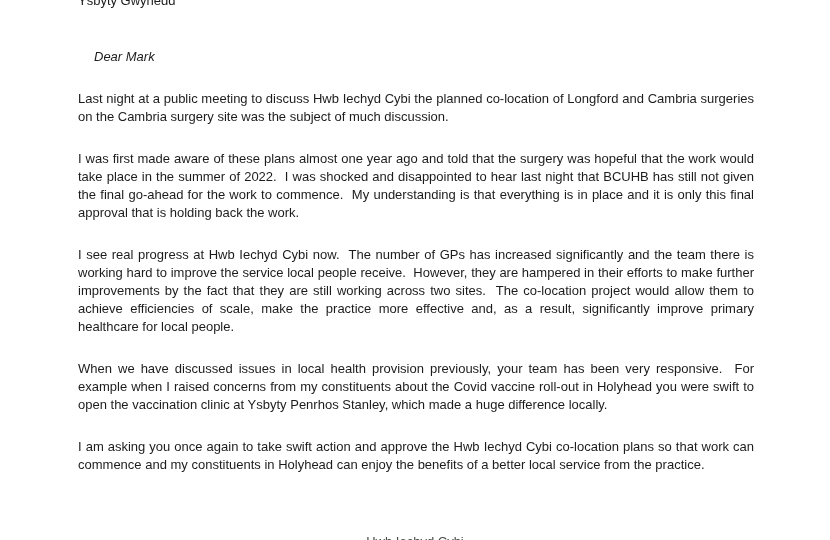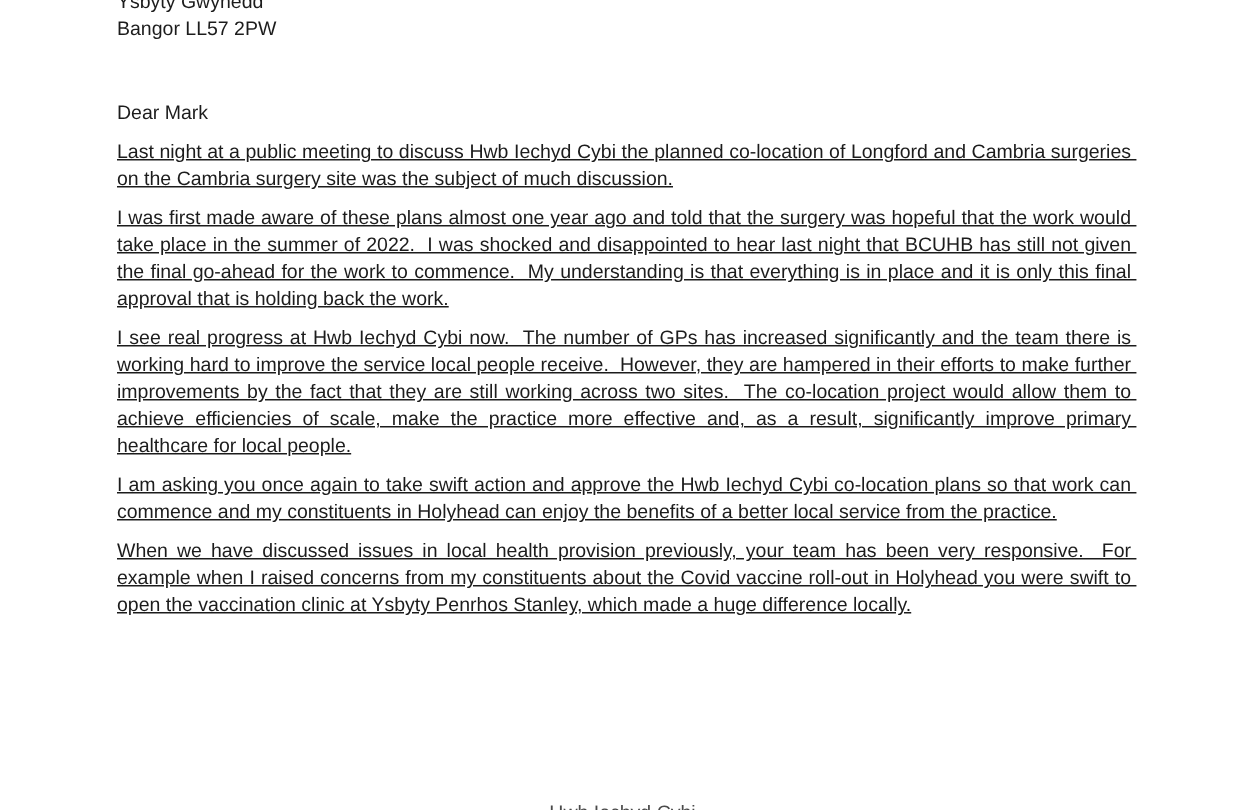--- a/index.html
+++ b/index.html
@@ -20,52 +20,51 @@
     top: -8px;
     left: 78px;
     width: 676px;
     font-size: 13px;
     line-height: 18px;
   }
   .address p {
     margin: 0;
   }
   .salutation {
-    margin: 38px 0 0 0;
+    margin: 38px 0 0 16px;
+    font-style: italic;
   }
   .letter-body p {
-    margin: 8px 0 0 0;
+    margin: 24px 0 0 0;
     text-align: justify;
     white-space: pre-wrap;
-    text-decoration: underline;
   }
   .footer-cut {
     position: absolute;
     left: 0;
     top: 533px;
     width: 830px;
     text-align: center;
     font-size: 13px;
     line-height: 18px;
     color: #4a4a4a;
   }
 </style>
 </head>
 <body>
 
 <div class="letter-page">
   <div class="address">
     <p>Ysbyty Gwynedd</p>
-    <p>Bangor LL57 2PW</p>
   </div>
 
   <p class="salutation">Dear Mark</p>
 
   <div class="letter-body">
     <p>Last night at a public meeting to discuss Hwb Iechyd Cybi the planned co-location of Longford and Cambria surgeries on the Cambria surgery site was the subject of much discussion.</p>
     <p>I was first made aware of these plans almost one year ago and told that the surgery was hopeful that the work would take place in the summer of 2022.  I was shocked and disappointed to hear last night that BCUHB has still not given the final go-ahead for the work to commence.  My understanding is that everything is in place and it is only this final approval that is holding back the work.</p>
     <p>I see real progress at Hwb Iechyd Cybi now.  The number of GPs has increased significantly and the team there is working hard to improve the service local people receive.  However, they are hampered in their efforts to make further improvements by the fact that they are still working across two sites.  The co-location project would allow them to achieve efficiencies of scale, make the practice more effective and, as a result, significantly improve primary healthcare for local people.</p>
+    <p>When we have discussed issues in local health provision previously, your team has been very responsive.  For example when I raised concerns from my constituents about the Covid vaccine roll-out in Holyhead you were swift to open the vaccination clinic at Ysbyty Penrhos Stanley, which made a huge difference locally.</p>
     <p>I am asking you once again to take swift action and approve the Hwb Iechyd Cybi co-location plans so that work can commence and my constituents in Holyhead can enjoy the benefits of a better local service from the practice.</p>
-    <p>When we have discussed issues in local health provision previously, your team has been very responsive.  For example when I raised concerns from my constituents about the Covid vaccine roll-out in Holyhead you were swift to open the vaccination clinic at Ysbyty Penrhos Stanley, which made a huge difference locally.</p>
   </div>
 </div>
 
 <div class="footer-cut">Hwb Iechyd Cybi</div>
 
 </body></html>

